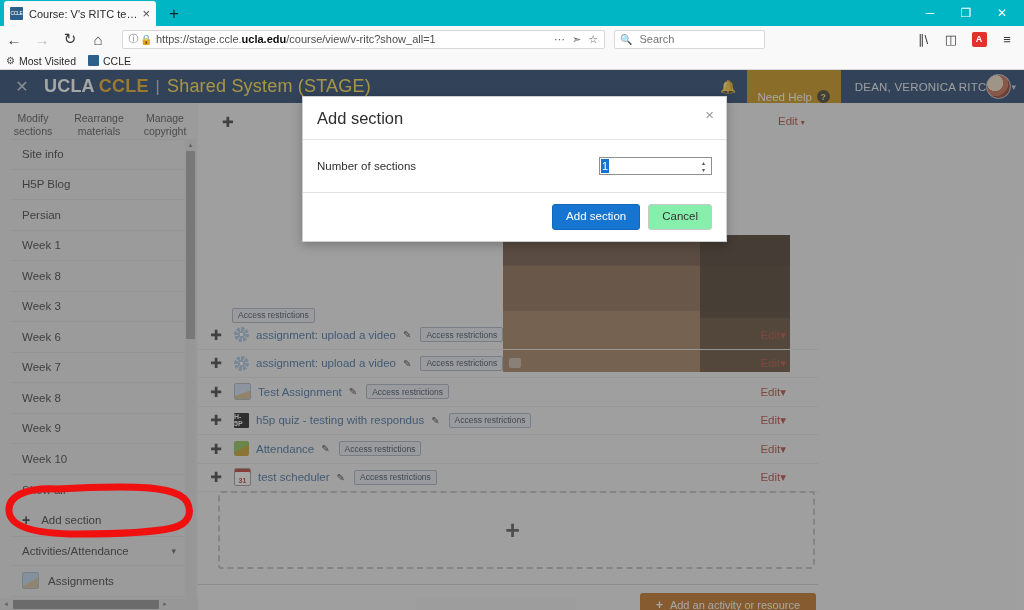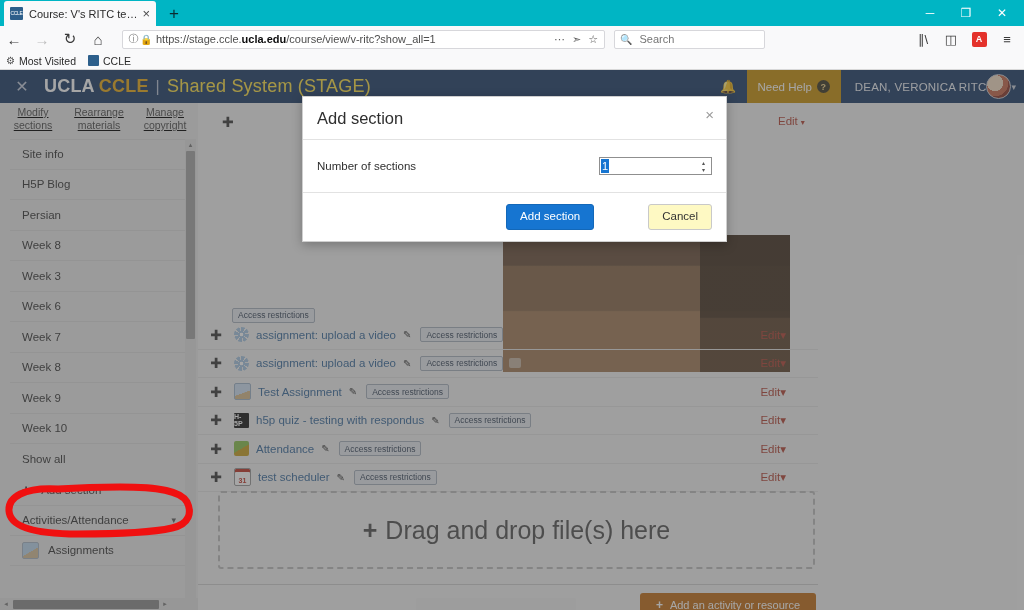--- a/index.html
+++ b/index.html
@@ -92,21 +92,21 @@
   }
   .ccle-close{width:44px;text-align:center;color:#c6cede;font-size:16px;cursor:pointer;}
   .brand{display:flex;align-items:baseline;font-size:18px;font-weight:bold;letter-spacing:.2px;}
   .brand .ucla{color:#ffffff;}
   .brand .ccle{color:#e8ab1b;margin-left:4px;}
   .brand-sep{color:#b9c3d6;font-weight:normal;margin:0 7px;font-size:16px;}
   .brand-sys{color:#fde047;font-weight:normal;font-size:18px;}
   .ccle-right{margin-left:auto;display:flex;align-items:stretch;height:33px;}
   .bell{width:36px;display:flex;align-items:center;justify-content:center;color:#dfe4ee;font-size:13px;cursor:pointer;}
   .needhelp{
-    background:#c89211;color:#ffffff;font-size:11.5px;display:flex;align-items:center;
+    background:#c89211;color:#ffffff;font-size:11.5px;display:flex;align-items:flex-end;
     padding:0 11px;cursor:pointer;gap:5px;
   }
   .needhelp .q{
     width:13px;height:13px;border-radius:50%;background:#3e3a28;color:#f3d48a;
     font-size:9px;display:flex;align-items:center;justify-content:center;font-weight:bold;
   }
   .usrbox{display:flex;align-items:center;padding:0 8px 0 14px;cursor:pointer;}
   .usrname{color:#eceff5;font-size:11.5px;letter-spacing:.2px;}
   .avatar{
     width:23px;height:23px;border-radius:50%;
@@ -114,21 +114,21 @@
     border:1px solid #c9ccd4;
   }
   .caret-sm{color:#c9cfdb;font-size:9px;}
 
   
   .sidebar{
     position:absolute;left:0;top:33px;width:198px;height:507px;
     background:#eaeaea;overflow:hidden;
   }
   .side-tabs{
-    display:flex;padding:2px 0 4px 0;background:#eaeaea;text-decoration:underline;
+    display:flex;padding:8px 0 4px 0;background:#eaeaea;
   }
   .side-tab{
     flex:1;text-align:center;font-size:10.5px;color:#4f4f4f;line-height:13px;
     padding:1px 2px;cursor:pointer;
   }
   .side-list{position:absolute;left:10px;top:36px;width:178px;}
   .side-item{
     height:30.5px;border-bottom:1px solid #dcdcdc;
     display:flex;align-items:center;padding-left:12px;box-sizing:border-box;
     font-size:11.5px;color:#3a3a3a;cursor:pointer;background:#eaeaea;
@@ -273,21 +273,21 @@
     position:absolute;right:3px;top:3px;width:9px;height:12px;
     display:flex;flex-direction:column;justify-content:space-between;align-items:center;
     color:#555;font-size:6px;line-height:5px;
   }
   .modal-foot{
     height:49px;border-top:1px solid #e2e2e2;background:#ffffff;
     display:flex;align-items:center;justify-content:flex-end;gap:8px;padding:0 14px;box-sizing:border-box;
   }
   .btn{font-size:11.5px;border-radius:3px;padding:6px 13px;cursor:pointer;line-height:1;}
   .btn-primary{background:#1675d1;color:#ffffff;border:1px solid #1368b9;}
-  .btn-default{background:#fef9c3;color:#333;border:1px solid #c9c9c9;margin-left:46px;}
+  .btn-default{background:#86efac;color:#333;border:1px solid #c9c9c9;}
 
   
   .annot{position:absolute;left:0;top:0;width:1024px;height:610px;pointer-events:none;}
 </style>
 </head>
 <body>
 
 <div class="app">
 
   <div class="titlebar">
@@ -391,20 +391,23 @@
         <div class="side-item first">
             <span>Site info</span>
           </div>
         <div class="side-item">
             <span>H5P Blog</span>
           </div>
         <div class="side-item">
             <span>Persian</span>
           </div>
         <div class="side-item">
+            <span>Week 1</span>
+          </div>
+        <div class="side-item">
             <span>Week 8</span>
           </div>
         <div class="side-item">
             <span>Week 3</span>
           </div>
         <div class="side-item">
             <span>Week 6</span>
           </div>
         <div class="side-item">
             <span>Week 7</span>
@@ -520,21 +523,20 @@
             <div class="act-ic ic-cal">31</div>
             <a class="act-name">test scheduler</a>
             <span class="pencil">✎</span>
             <span class="badge">Access restrictions</span>
             <span class="act-edit"><span>Edit</span><span class="cv">▾</span></span>
           </div>
         </div>
 
         <div class="dnd">
           <span class="pl">+</span>
-          <span>Drag and drop file(s) here</span>
         </div>
 
         <div class="hr-line"></div>
         <div class="faint-row"></div>
 
         <div class="add-act">
           <span class="pl">+</span>
           <span>Add an activity or resource</span>
         </div>
       </div>

